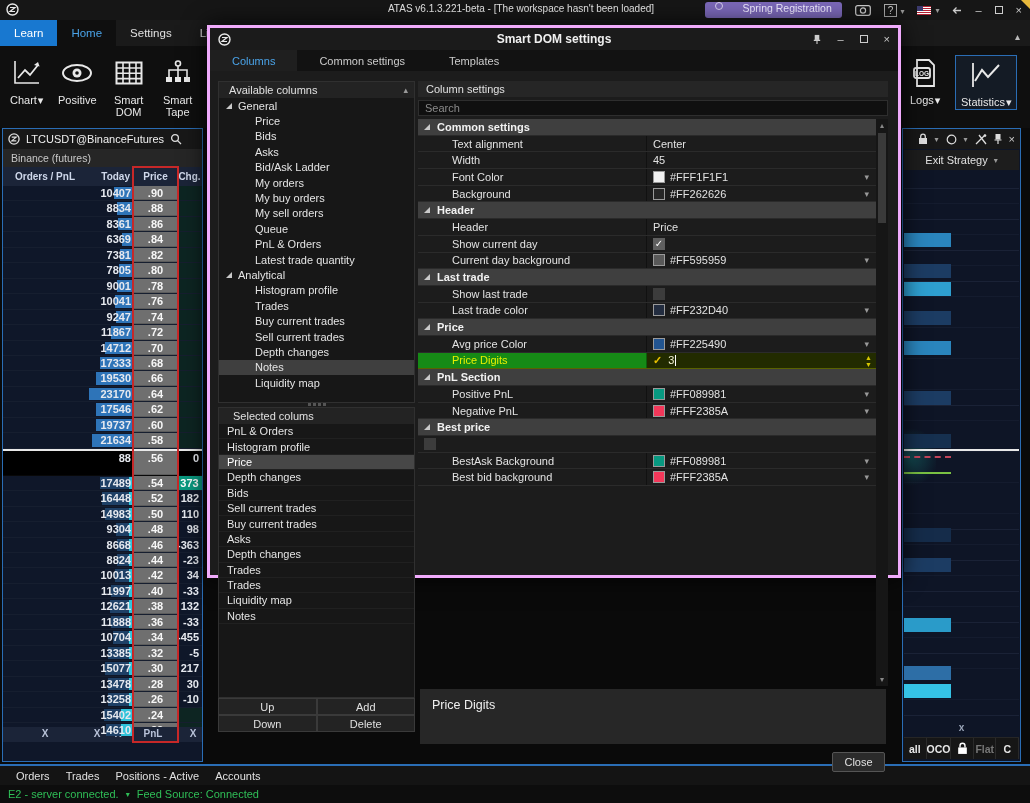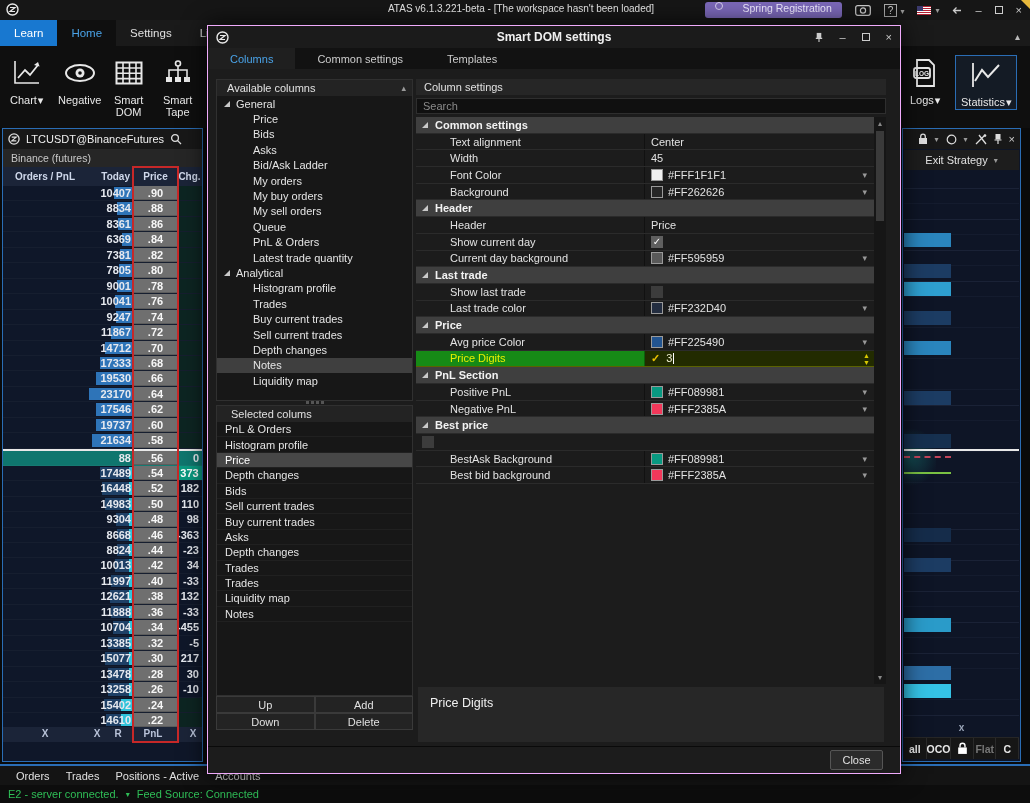--- a/index.html
+++ b/index.html
@@ -50,21 +50,21 @@
 .c-today{width:47px;position:relative;text-align:right}
 .c-today .tv{position:relative;z-index:2;padding-right:3px;line-height:15.46px;display:block}
 .bar{position:absolute;right:0;top:1px;bottom:1px;z-index:1}
 .bar.ask{background:#2e74b8}
 .bar.bidn{background:#1e4066}
 .bar.bidt{background:#2fc3da}
 .c-price{width:43px;background:#6f6f6f;text-align:center;color:#f7f7f7;line-height:15.46px;border-bottom:1px solid #5c5c5c}
 .c-chg{width:25px;text-align:right;padding-right:3px;line-height:15.46px}
 .c-chg.green-tint{background:#0d2522}
 .c-chg.chg-green{background:#0a9a81;color:#fff;text-align:center;padding-right:0}
-.drow.mid{background:#0f766e;border-top:2px solid #e8e8e8;height:17px}
+.drow.mid{background:#000000;border-top:2px solid #e8e8e8;height:27px}
 .drow.mid .c-price,.drow.mid .c-today .tv,.drow.mid .c-chg{line-height:15.46px}
 .red-rect{position:absolute;left:129px;top:37px;width:47px;height:577px;border:2px solid #c62828;z-index:5;pointer-events:none}
 .dom-footer{position:absolute;left:0;top:598px;width:199px;height:15px;background:#1b2438;font-size:10px;color:#b8c2d8;font-weight:700}
 .dom-footer span{position:absolute;width:22px;text-align:center;top:1px}
 .reverse-row{position:absolute;left:0;top:613px;width:199px;height:18px;background:#1e1e1e;display:flex}
 .reverse-btn{width:64px;background:#2e2e2e;color:#d0d0d0;font-size:10.5px;display:flex;align-items:center;justify-content:center;border-right:1px solid #363636}
 
 
 .right-panel{position:absolute;left:902px;top:128px;width:119px;height:634px;background:#0e1526;border:1px solid #2a6db5}
 .rp-icons{height:20px;background:#181818;display:flex;align-items:center;justify-content:flex-end;gap:7px;padding:0 5px;color:#ddd}
@@ -78,21 +78,21 @@
 .rp-btns{position:absolute;bottom:2px;left:1px;right:1px;height:22px;display:flex;background:#161616;border-top:1px solid #262626}
 .rp-btn{flex:1;display:flex;align-items:center;justify-content:center;font-size:10.5px;color:#e8e8e8;border-right:1px solid #2a2a2a;font-weight:700}
 .rp-btn.dim{color:#777}
 
 
 .bottom-tabs{position:absolute;left:0;top:764px;width:1030px;height:21px;background:#141414;border-top:2px solid #2a6db5;display:flex;align-items:center;padding-left:8px;font-size:11px;color:#e0e0e0}
 .btab{padding:0 8px}
 .statusbar{position:absolute;left:0;top:785px;width:1030px;height:18px;background:#0d0d0d;display:flex;align-items:center;gap:7px;padding-left:8px;font-size:11px;color:#2fbf57}
 
 
-.dialog{position:absolute;left:207px;top:25px;width:694px;height:749px;background:#1c1c1c;border:1px solid #f0abfc;box-shadow:0 0 22px rgba(0,0,0,.85)}
+.dialog{position:absolute;left:207px;top:25px;width:694px;height:553px;background:#1c1c1c;border:3px solid #f0abfc;box-shadow:0 0 22px rgba(0,0,0,.85)}
 .dlg-title{position:relative;height:22px;background:#1b1b1b;display:flex;align-items:center;padding:0 8px}
 .dlg-title-text{position:absolute;left:0;right:0;text-align:center;font-weight:700;font-size:12px;color:#f0f0f0}
 .dlg-icons{position:absolute;right:8px;top:0;height:22px;display:flex;align-items:center;gap:16px;color:#ccc}
 .dlg-tabs{height:21px;background:#121212;display:flex;font-size:11px}
 .dtab{padding:0 22px;display:flex;align-items:center;color:#ccc}
 .dtab.active{background:#1f1f1f;color:#4aa3e8}
 
 .list-panel{position:absolute;background:#171717;border:1px solid #303030}
 .avail-panel{left:8px;top:53px;width:197px;height:322px}
 .selected-panel{left:8px;top:379px;width:197px;height:291px}
@@ -198,21 +198,21 @@
         <div class="tlabel">Chart ▾</div>
       </div>
       <div class="tool" style="left: 58px;">
         <div class="ticon">
           <svg width="32" height="20" viewBox="0 0 32 20">
             <ellipse cx="16" cy="10" rx="14" ry="8" fill="none" stroke="#e8e8e8" stroke-width="2"></ellipse>
             <circle cx="16" cy="10" r="4.5" fill="#e8e8e8"></circle>
             <circle cx="16" cy="10" r="1.8" fill="#0f0f0f"></circle>
           </svg>
         </div>
-        <div class="tlabel">Negative</div>
+        <div class="tlabel">Positive</div>
       </div>
       <div class="tool" style="left: 114px;">
         <div class="ticon">
           <svg width="28" height="24" viewBox="0 0 28 24">
             <rect x="1.5" y="1.5" width="25" height="21" fill="none" stroke="#e8e8e8" stroke-width="2"></rect>
             <path d="M1.5 7h25M1.5 12.3h25M1.5 17.6h25M8 1.5v21M14.5 1.5v21M21 1.5v21" stroke="#e8e8e8" stroke-width="1.6"></path>
           </svg>
         </div>
         <div class="tlabel">Smart
 DOM</div>

